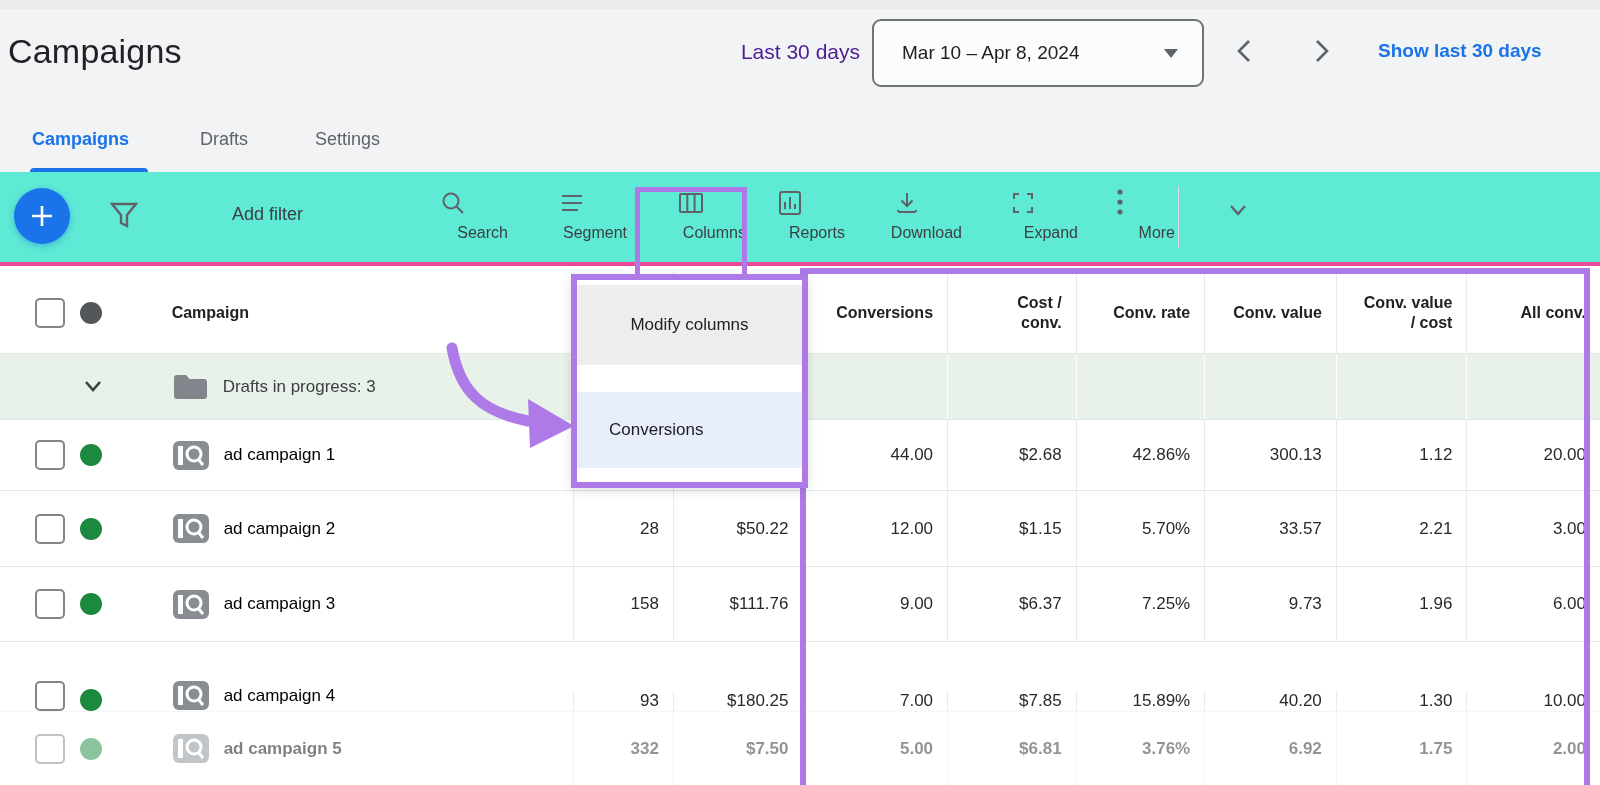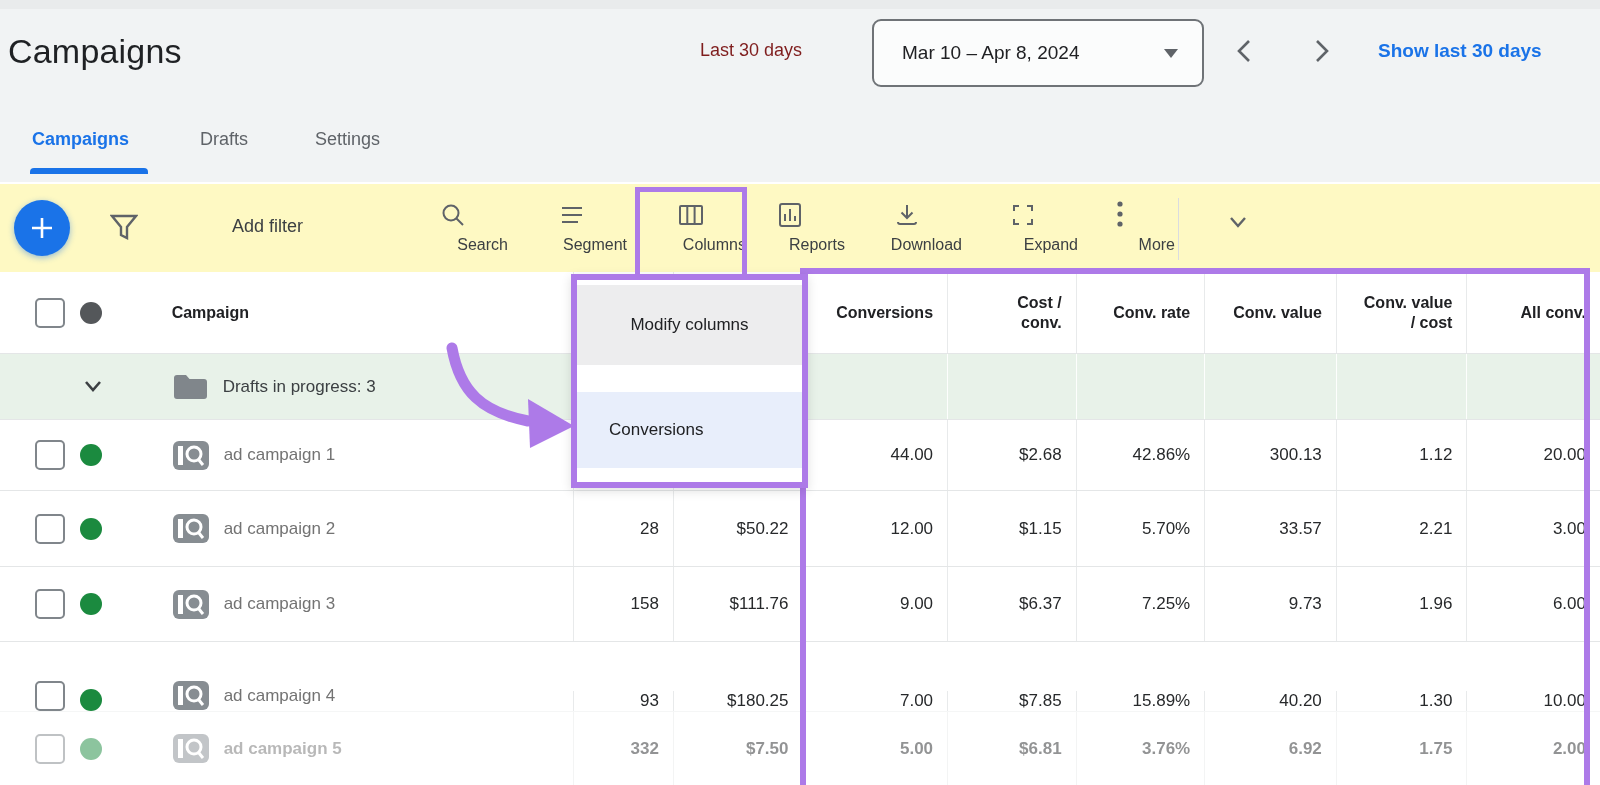--- a/index.html
+++ b/index.html
@@ -3,37 +3,37 @@
 <meta charset="utf-8">
 <style>
   html,body{margin:0;padding:0;background:#fff;}
   .stage{position:relative;width:1600px;height:785px;overflow:hidden;
          font-family:"Liberation Sans",sans-serif;color:#202124;background:#fff;}
 
   
   .hdr{position:absolute;left:0;top:0;width:1600px;height:182px;background:#f1f3f4;}
   .hdr-strip{position:absolute;left:0;top:0;width:1600px;height:9px;background:#e9ebec;}
   .page-title{position:absolute;left:8px;top:32px;font-size:34px;color:#1f2124;letter-spacing:.2px;}
-  .date-label{position:absolute;left:700px;top:40px;width:160px;text-align:left;font-size:18px;color:#7f1d1d;}
+  .date-label{position:absolute;left:700px;top:40px;width:160px;text-align:right;font-size:21px;color:#4c1d95;}
   .date-box{position:absolute;left:872px;top:19px;width:332px;height:68px;box-sizing:border-box;
             border:2px solid #6f7377;border-radius:9px;background:#fbfcfc;display:flex;align-items:center;}
   .date-box .dtext{margin-left:28px;font-size:19px;color:#202124;}
   .date-caret{position:absolute;right:24px;top:28px;width:0;height:0;
               border-left:7px solid transparent;border-right:7px solid transparent;border-top:9px solid #5f6368;}
   .nav-chev{position:absolute;top:36px;width:30px;height:30px;}
   .nav-chev svg{stroke:#5f6368;stroke-width:2.6;fill:none;}
   .show-link{position:absolute;left:1378px;top:40px;font-size:19px;font-weight:bold;color:#1a73e8;}
 
   
   .tab{position:absolute;top:129px;font-size:18px;color:#5f6368;}
   .tab.active{color:#1a73e8;font-weight:bold;}
   .tab-underline{position:absolute;left:30px;top:168px;width:118px;height:6px;border-radius:4px 4px 0 0;background:#1a73e8;}
 
   
-  .toolbar{position:absolute;left:0;top:184px;width:1600px;height:90px;background:#fef9c3;border-bottom:1px solid #ec4899;}
+  .toolbar{position:absolute;left:0;top:172px;width:1600px;height:90px;background:#5eead4;border-bottom:4px solid #ec4899;}
   .fab{position:absolute;left:14px;top:16px;width:56px;height:56px;border-radius:50%;background:#1a73e8;
        box-shadow:0 2px 6px rgba(26,115,232,.45);display:flex;align-items:center;justify-content:center;}
   .fab svg{stroke:#fff;stroke-width:2.6;}
   .funnel{position:absolute;left:110px;top:29px;}
   .funnel svg{stroke:#5f6368;fill:#5f6368;}
   .add-filter{position:absolute;left:232px;top:32px;font-size:18px;color:#3c4043;}
   .tbtn{position:absolute;top:14px;width:110px;text-align:right;}
   .tbtn .ic{height:34px;display:flex;align-items:center;justify-content:center;}
   .tbtn .ic svg{stroke:#5f6368;fill:none;stroke-width:2;}
   .tbtn .lbl{margin-top:4px;font-size:16px;color:#3c4043;}
@@ -68,21 +68,21 @@
   .grow{top:81px;height:66px;background:#e8f2e9;}
   .grow .num{border-left:1px solid #fdfefd;}
   .grow .c-a,.grow .c-b{border-left:1px solid #fdfefd;}
   .g-label{font-size:17px;color:#3c4043;margin-left:14px;}
   .g-chev svg{stroke:#3c4043;stroke-width:2.6;fill:none;}
   .r1{top:147px;height:71px;}
   .r2{top:218px;height:76px;}
   .r3{top:294px;height:75px;}
   .r4{top:369px;height:70px;align-items:flex-end;}
   .r5{top:439px;height:74px;border-top:1px solid #eceeef;}
-  .camp-link{font-size:17px;color:#737373;margin-left:14px;text-decoration:none;}
+  .camp-link{font-size:17px;color:#000000;margin-left:14px;text-decoration:none;}
   .faded{opacity:.5;font-weight:bold;}
 
   
   .ctype{width:38px;height:31px;flex:none;}
   .foldr{width:37px;height:30px;flex:none;}
 
   
   .dropdown{position:absolute;left:571px;top:274px;width:237px;height:214px;box-sizing:border-box;
             border:6px solid #ad7ae8;background:#fff;z-index:30;box-shadow:0 3px 10px rgba(0,0,0,.12);}
   .dd-modify{position:absolute;left:0;top:5px;width:225px;height:80px;background:#ededee;

